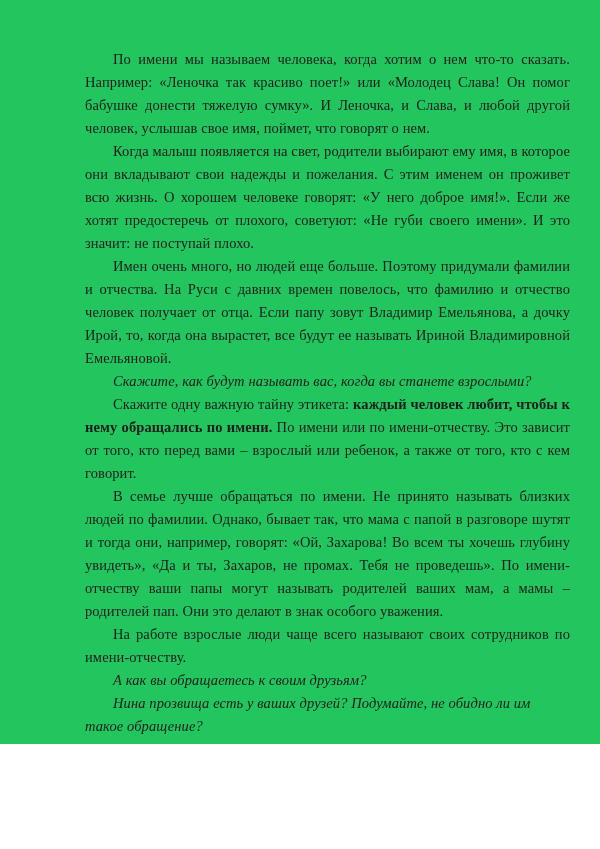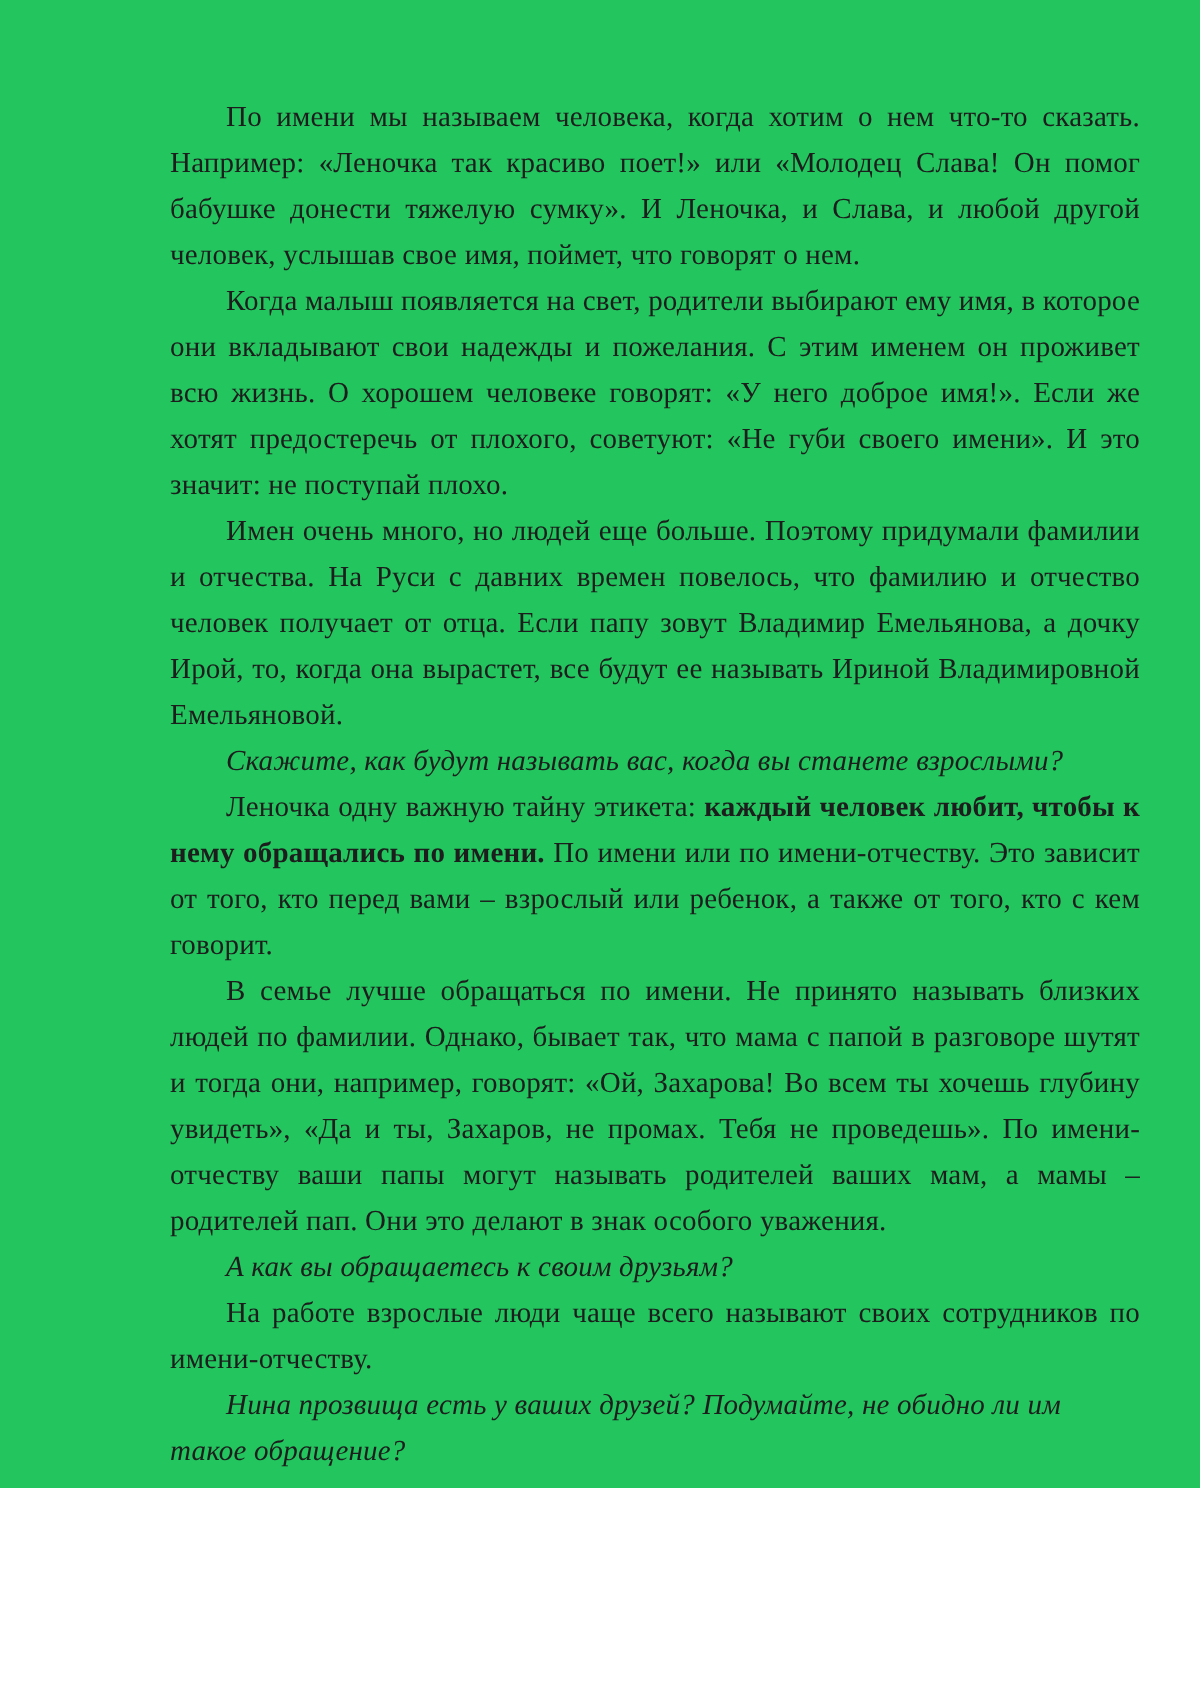--- a/index.html
+++ b/index.html
@@ -47,20 +47,20 @@
 </style>
 </head>
 <body>
 
 <div class="page">
   <div class="content">
       <p class="para normal"><span class="run-normal">По имени мы называем человека, когда хотим о нем что-то сказать. Например: «Леночка так красиво поет!» или «Молодец Слава! Он помог бабушке донести тяжелую сумку». И Леночка, и Слава, и любой другой человек, услышав свое имя, поймет, что говорят о нем.</span></p>
       <p class="para normal"><span class="run-normal">Когда малыш появляется на свет, родители выбирают ему имя, в которое они вкладывают свои надежды и пожелания. С этим именем он проживет всю жизнь. О хорошем человеке говорят: «У него доброе имя!». Если же хотят предостеречь от плохого, советуют: «Не губи своего имени». И это значит: не поступай плохо.</span></p>
       <p class="para normal"><span class="run-normal">Имен очень много, но людей еще больше. Поэтому придумали фамилии и отчества. На Руси с давних времен повелось, что фамилию и отчество человек получает от отца. Если папу зовут Владимир Емельянова, а дочку Ирой, то, когда она вырастет, все будут ее называть Ириной Владимировной Емельяновой.</span></p>
       <p class="para question"><span class="run-italic">Скажите, как будут называть вас, когда вы станете взрослыми?</span></p>
-      <p class="para normal"><span class="run-normal">Леночка одну важную тайну этикета: </span><span class="run-bold">каждый человек любит, чтобы к нему обращались по имени.</span><span class="run-normal"> По имени или по имени-отчеству. Это зависит от того, кто перед вами – взрослый или ребенок, а также от того, кто с кем говорит.</span></p>
+      <p class="para normal"><span class="run-normal">Скажите одну важную тайну этикета: </span><span class="run-bold">каждый человек любит, чтобы к нему обращались по имени.</span><span class="run-normal"> По имени или по имени-отчеству. Это зависит от того, кто перед вами – взрослый или ребенок, а также от того, кто с кем говорит.</span></p>
       <p class="para normal"><span class="run-normal">В семье лучше обращаться по имени. Не принято называть близких людей по фамилии. Однако, бывает так, что мама с папой в разговоре шутят и тогда они, например, говорят: «Ой, Захарова! Во всем ты хочешь глубину увидеть», «Да и ты, Захаров, не промах. Тебя не проведешь». По имени-отчеству ваши папы могут называть родителей ваших мам, а мамы – родителей пап. Они это делают в знак особого уважения.</span></p>
+      <p class="para normal"><span class="run-normal">На работе взрослые люди чаще всего называют своих сотрудников по имени-отчеству.</span></p>
       <p class="para question"><span class="run-italic">А как вы обращаетесь к своим друзьям?</span></p>
-      <p class="para normal"><span class="run-normal">На работе взрослые люди чаще всего называют своих сотрудников по имени-отчеству.</span></p>
       <p class="para question"><span class="run-italic">Нина прозвища есть у ваших друзей? Подумайте, не обидно ли им такое обращение?</span></p>
     </div>
   <div class="page-number">8</div>
 </div>
 
 </body></html>

